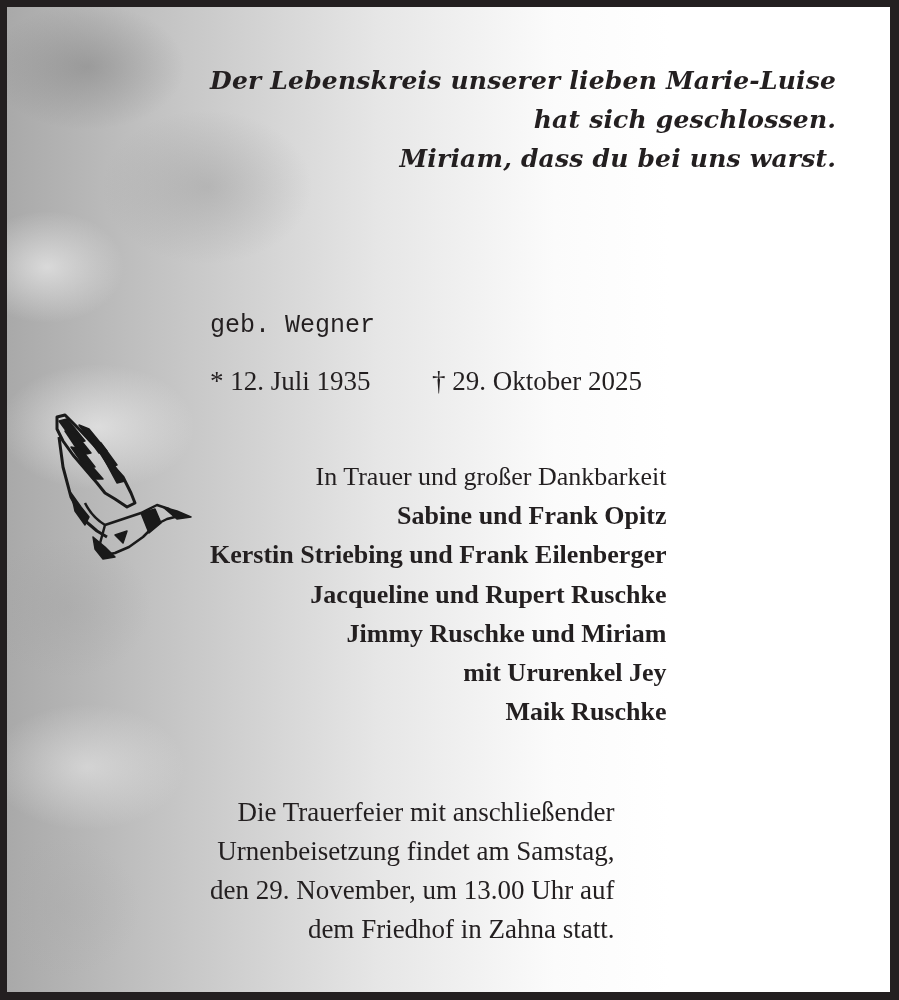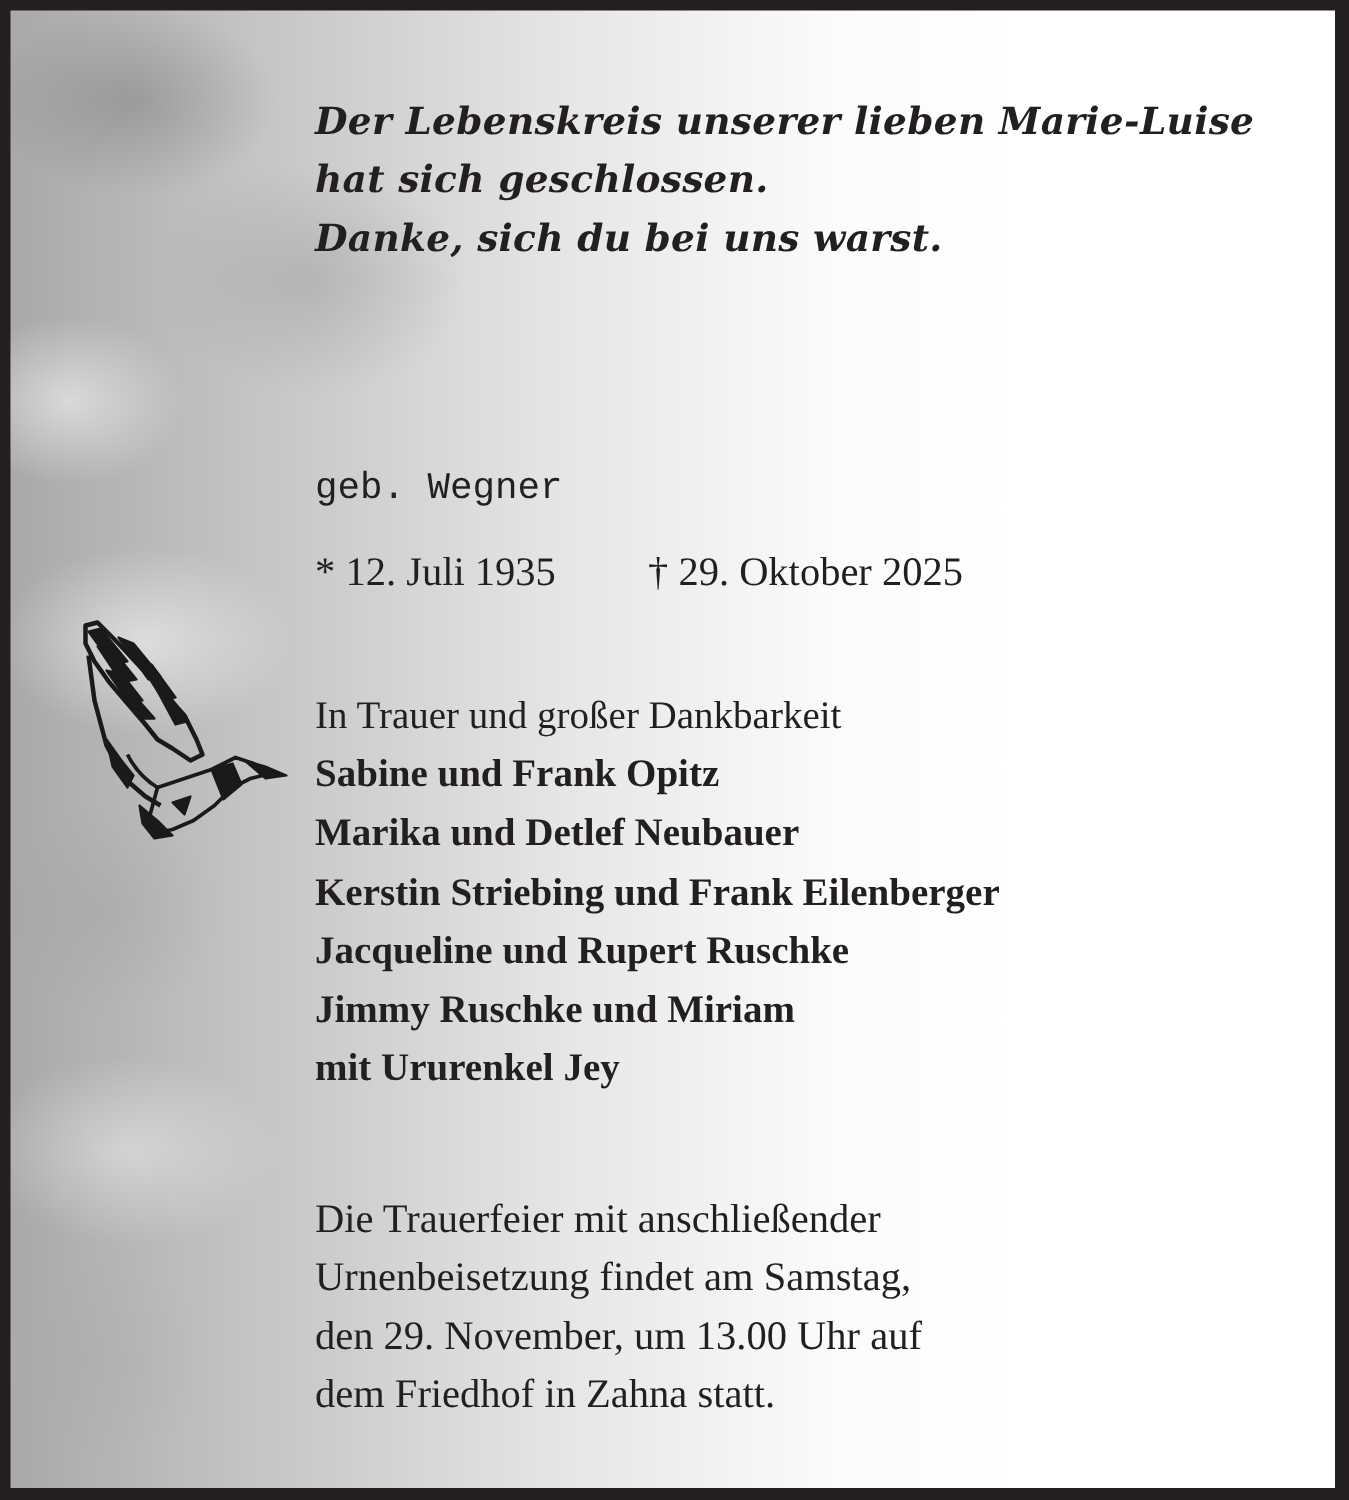--- a/index.html
+++ b/index.html
@@ -10,42 +10,42 @@
         radial-gradient(ellipse 140px 90px at 80px 60px, rgba(120,120,120,0.45), rgba(120,120,120,0) 70%),
         radial-gradient(ellipse 110px 80px at 40px 260px, rgba(235,235,235,0.7), rgba(235,235,235,0) 70%),
         radial-gradient(ellipse 150px 110px at 200px 180px, rgba(140,140,140,0.35), rgba(140,140,140,0) 70%),
         radial-gradient(ellipse 140px 90px at 90px 420px, rgba(245,245,245,0.6), rgba(245,245,245,0) 70%),
         radial-gradient(ellipse 120px 100px at 60px 600px, rgba(160,160,160,0.35), rgba(160,160,160,0) 70%),
         radial-gradient(ellipse 140px 90px at 80px 760px, rgba(240,240,240,0.5), rgba(240,240,240,0) 70%),
         radial-gradient(ellipse 120px 100px at 50px 900px, rgba(170,170,170,0.35), rgba(170,170,170,0) 70%),
         linear-gradient(90deg, #a9a9a9 0%, #c4c4c4 18%, #e6e6e6 42%, #fbfbfb 62%, #ffffff 75%, #ffffff 100%);
       overflow: hidden;
     }
-    .txt { position: absolute; color: #231f20; font-family: "DejaVu Serif", "Liberation Serif", serif; white-space: nowrap; }
+    .txt { position: absolute; color: #231f20; font-family: "DejaVu Serif", "Liberation Serif", serif; white-space: nowrap; text-align: right; }
     .motto { left: 203px; top: 54px; font-style: italic; font-weight: bold; font-size: 25px; line-height: 39px; letter-spacing: 0.2px; }
     .motto div { height: 39px; }
     .name { left: 45px; top: 212px; font-family: "Liberation Serif", "DejaVu Serif", serif; font-size: 78px; line-height: 90px; letter-spacing: -0.5px; }
     .born-name { left: 203px; top: 302px; font-family: Liberation Mono, monospace; font-size: 25px; line-height: 34px; }
     .dates { left: 203px; top: 356px; font-family: "Liberation Serif", serif; font-size: 27px; line-height: 36px; }
     .dates .death { position: absolute; left: 222px; top: 0; }
     .mourners { left: 203px; top: 450px; font-family: Liberation Serif, serif; font-size: 26px; line-height: 39.2px; }
     .mourners .intro { font-weight: normal; }
     .mourners .person { font-weight: bold; }
     .ceremony { left: 203px; top: 786px; font-family: "Liberation Serif", serif; font-size: 27px; line-height: 39px; }
     .hands { position: absolute; left: 38px; top: 400px; width: 150px; height: 160px; }
   </style>
 </head>
 <body>
 
 <div class="frame">
 
   <div class="txt motto">
     <div>Der Lebenskreis unserer lieben Marie-Luise</div>
     <div>hat sich geschlossen.</div>
-    <div>Danke, sich du bei uns warst.</div>
+    <div>Miriam, dass du bei uns warst.</div>
   </div>
 
 
   <div class="txt born-name">geb. Wegner</div>
 
   <div class="txt dates">
     <span>* 12. Juli 1935</span>
     <span class="death">† 29. Oktober 2025</span>
   </div>
 
@@ -66,25 +66,25 @@
       <path d="M96 106 L110 102 L116 116 L104 126 Z"></path>
       <path d="M118 100 L132 104 L146 110 L132 112 Z"></path>
       <path d="M70 128 L82 124 L78 136 Z"></path>
       <path d="M48 130 L60 140 L70 150 L58 152 L50 142 Z"></path>
     </g>
   </svg>
 
   <div class="txt mourners">
     <div class="intro">In Trauer und großer Dankbarkeit</div>
     <div class="person">Sabine und Frank Opitz</div>
-    <div class="person">Marika und Detlef Neubauer</div>
     <div class="person">Kerstin Striebing und Frank Eilenberger</div>
     <div class="person">Jacqueline und Rupert Ruschke</div>
     <div class="person">Jimmy Ruschke und Miriam</div>
     <div class="person">mit Ururenkel Jey</div>
+    <div class="person">Maik Ruschke</div>
   </div>
 
   <div class="txt ceremony">
     <div>Die Trauerfeier mit anschließender</div>
     <div>Urnenbeisetzung findet am Samstag,</div>
     <div>den 29. November, um 13.00 Uhr auf</div>
     <div>dem Friedhof in Zahna statt.</div>
   </div>
 
 </div>

